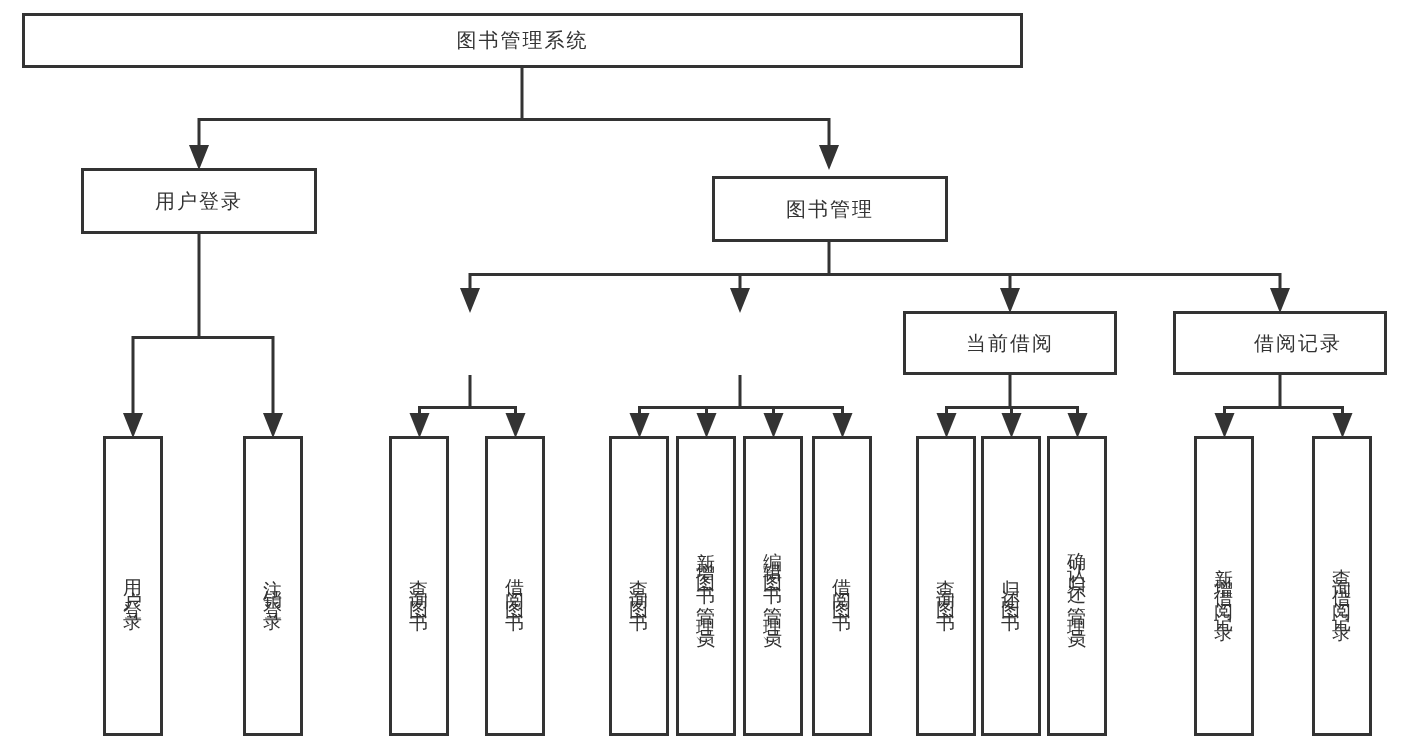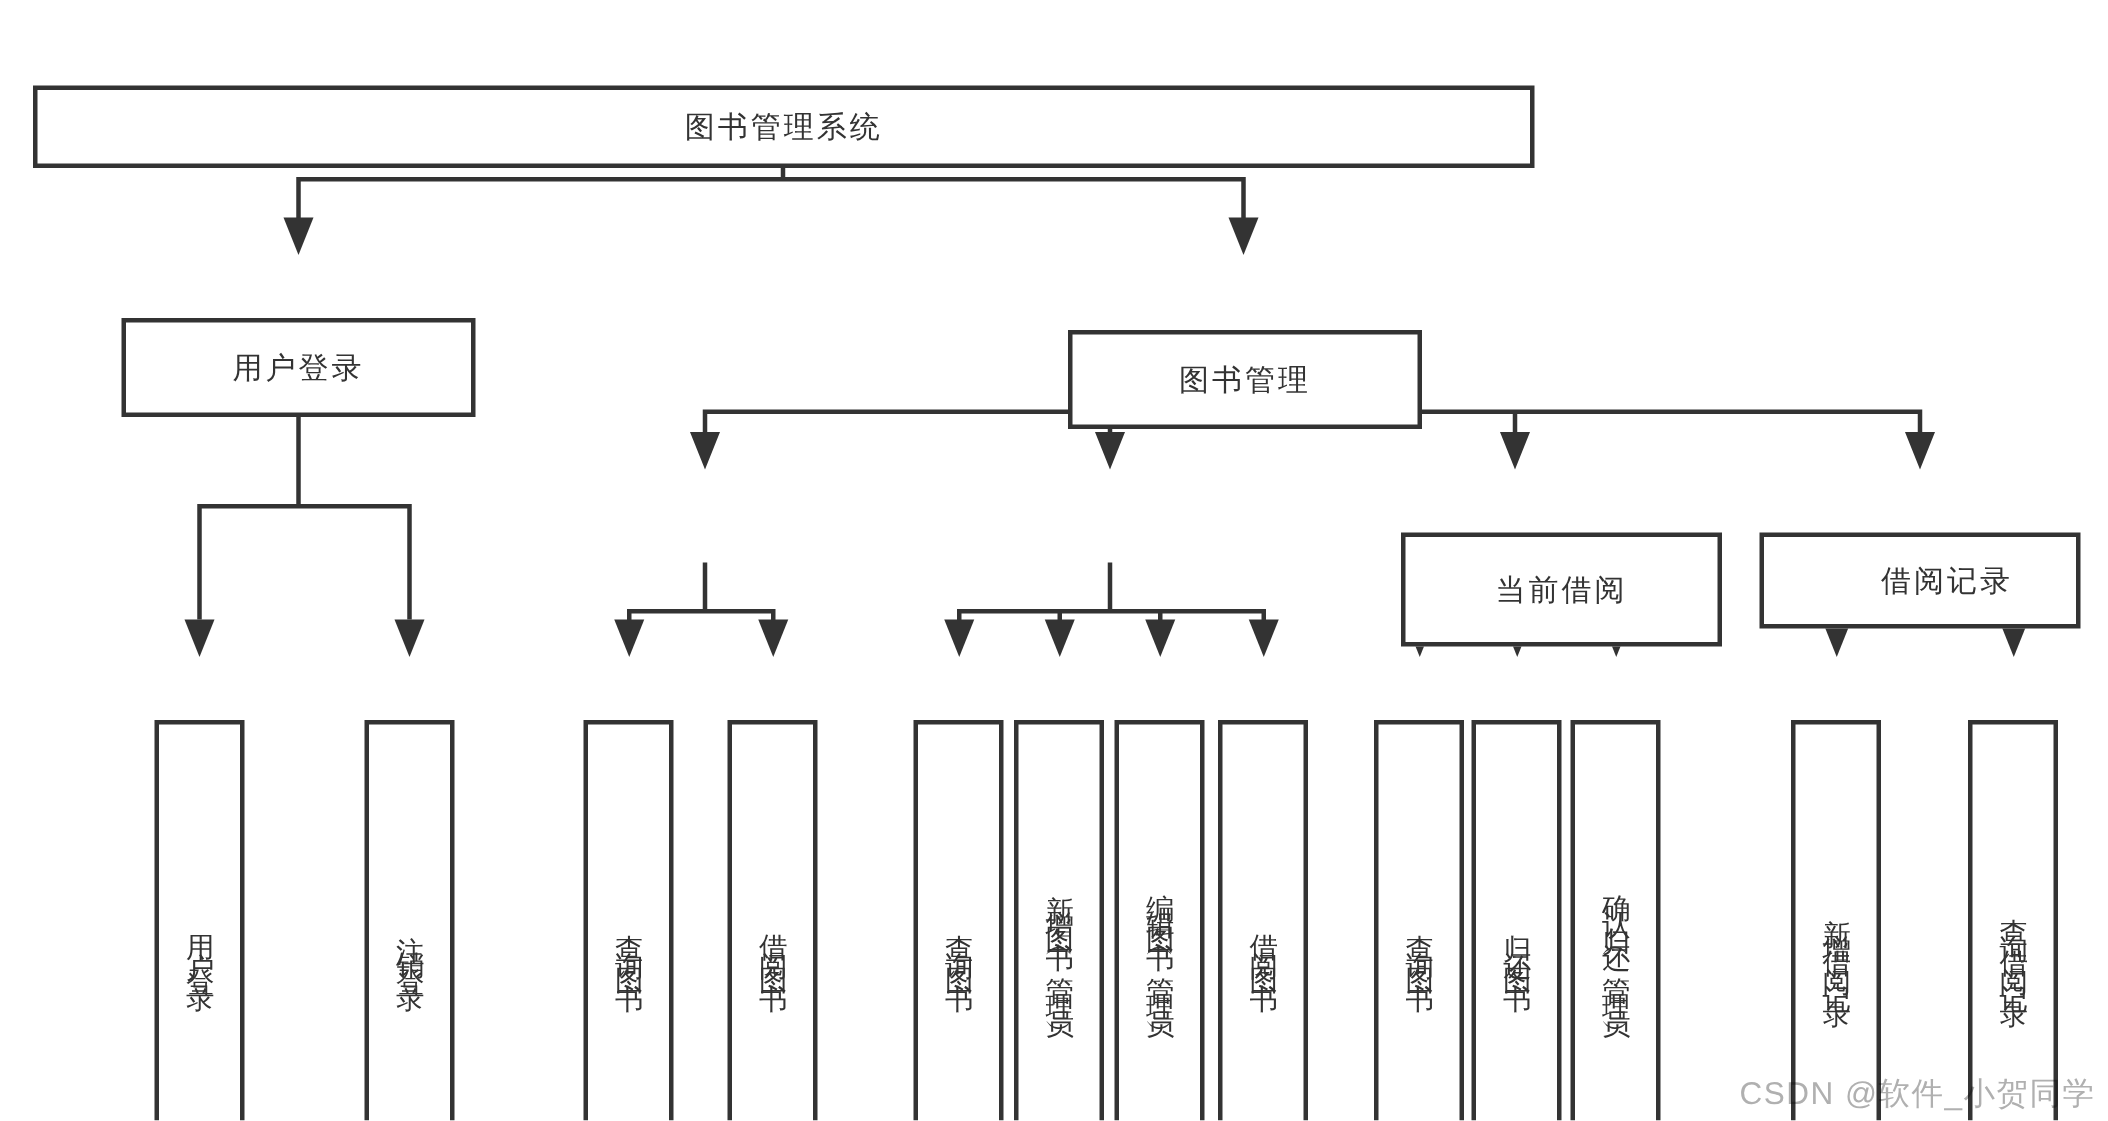--- a/index.html
+++ b/index.html
@@ -22,21 +22,20 @@
     background: #ffffff;
     border: 3px solid #333333;
     display: flex;
     align-items: center;
     justify-content: center;
     color: #333333;
     font-size: 20px;
     letter-spacing: 2px;
     z-index: 2;
     text-align: center;
-    margin-top: 44px;
   }
   .leaf {
     top: 436px;
     width: 60px;
     height: 300px;
   }
   .leaf .vtext {
     writing-mode: vertical-rl;
     text-orientation: mixed;
     font-size: 19px;
@@ -116,21 +115,21 @@
     <span class="hlabel">图书管理系统</span>
   </div>
 
   <div class="node" style="left:81px; top:168px; width:236px; height:66px;">
     <span class="hlabel">用户登录</span>
   </div>
   <div class="node" style="left:712px; top:176px; width:236px; height:66px;">
     <span class="hlabel">图书管理</span>
   </div>
 
-  <div class="node" style="left:934px; top:311px; width:214px; height:76px;">
+  <div class="node" style="left:903px; top:311px; width:214px; height:64px;">
     <span class="hlabel">当前借阅</span>
   </div>
   <div class="node" style="left:1173px; top:311px; width:214px; height:64px;padding-left:36px;">
     <span class="hlabel">借阅记录</span>
   </div>
 
   <div class="node leaf" style="left:103px;">
     <span class="vtext">用户登录</span>
   </div>
   <div class="node leaf" style="left:243px;">
@@ -167,15 +166,14 @@
     <span class="vtext">确认归还（管理员）</span>
   </div>
 
   <div class="node leaf" style="left:1194px;">
     <span class="vtext">新增借阅记录</span>
   </div>
   <div class="node leaf" style="left:1312px;">
     <span class="vtext">查询借阅记录</span>
   </div>
 
-  <div id="watermark">CSDN @软件_小贺同学</div>
 
 </div>
 
 </body></html>

